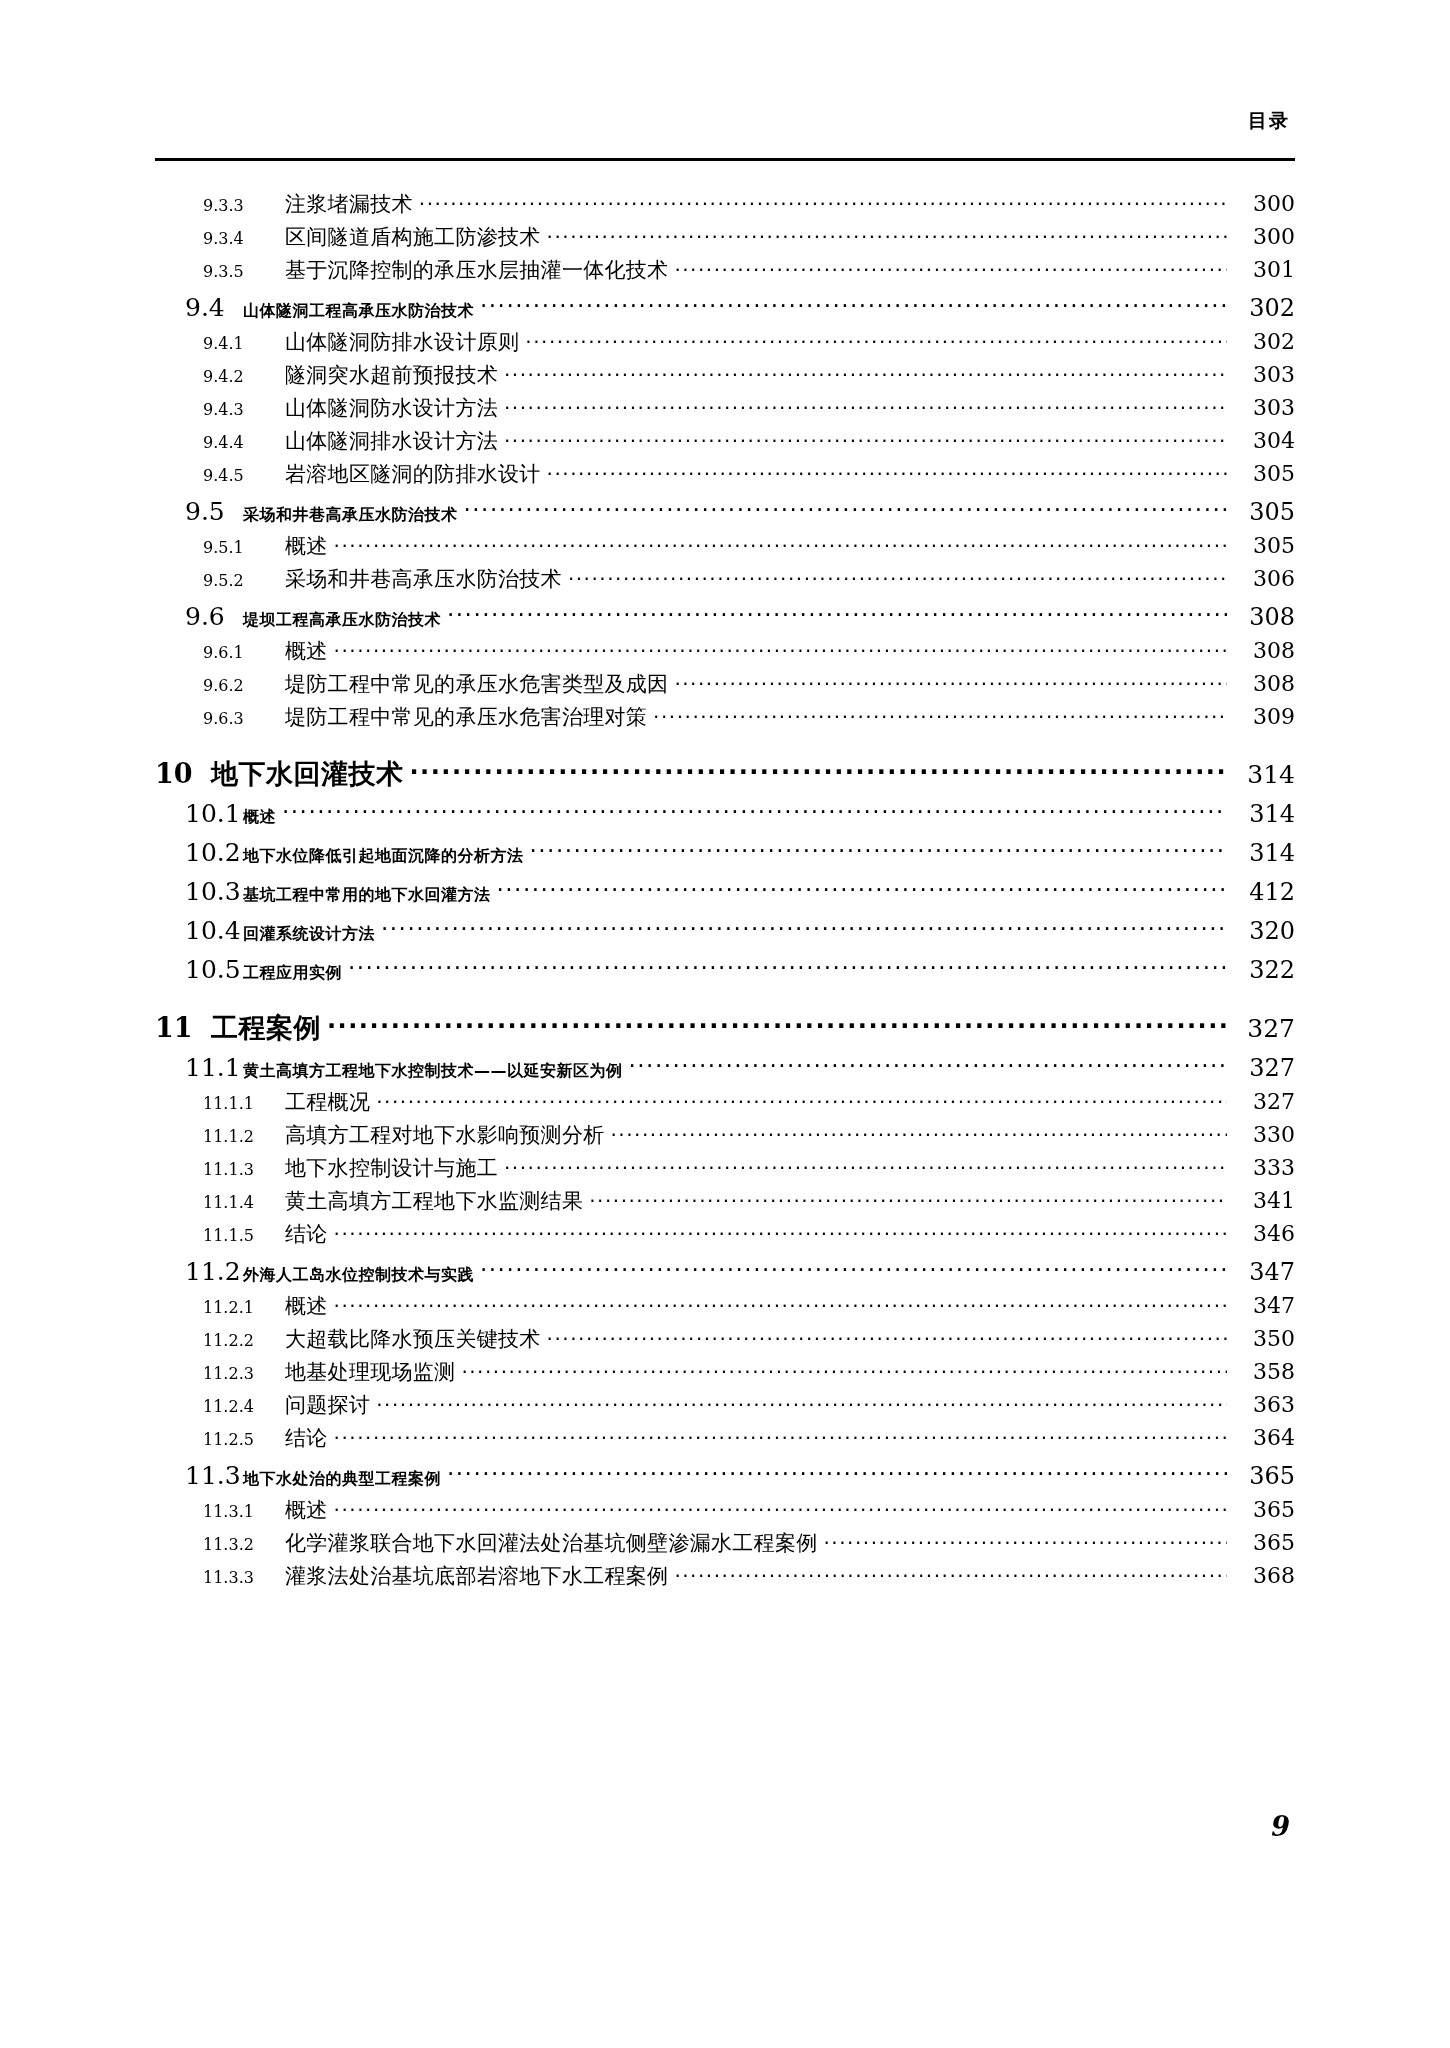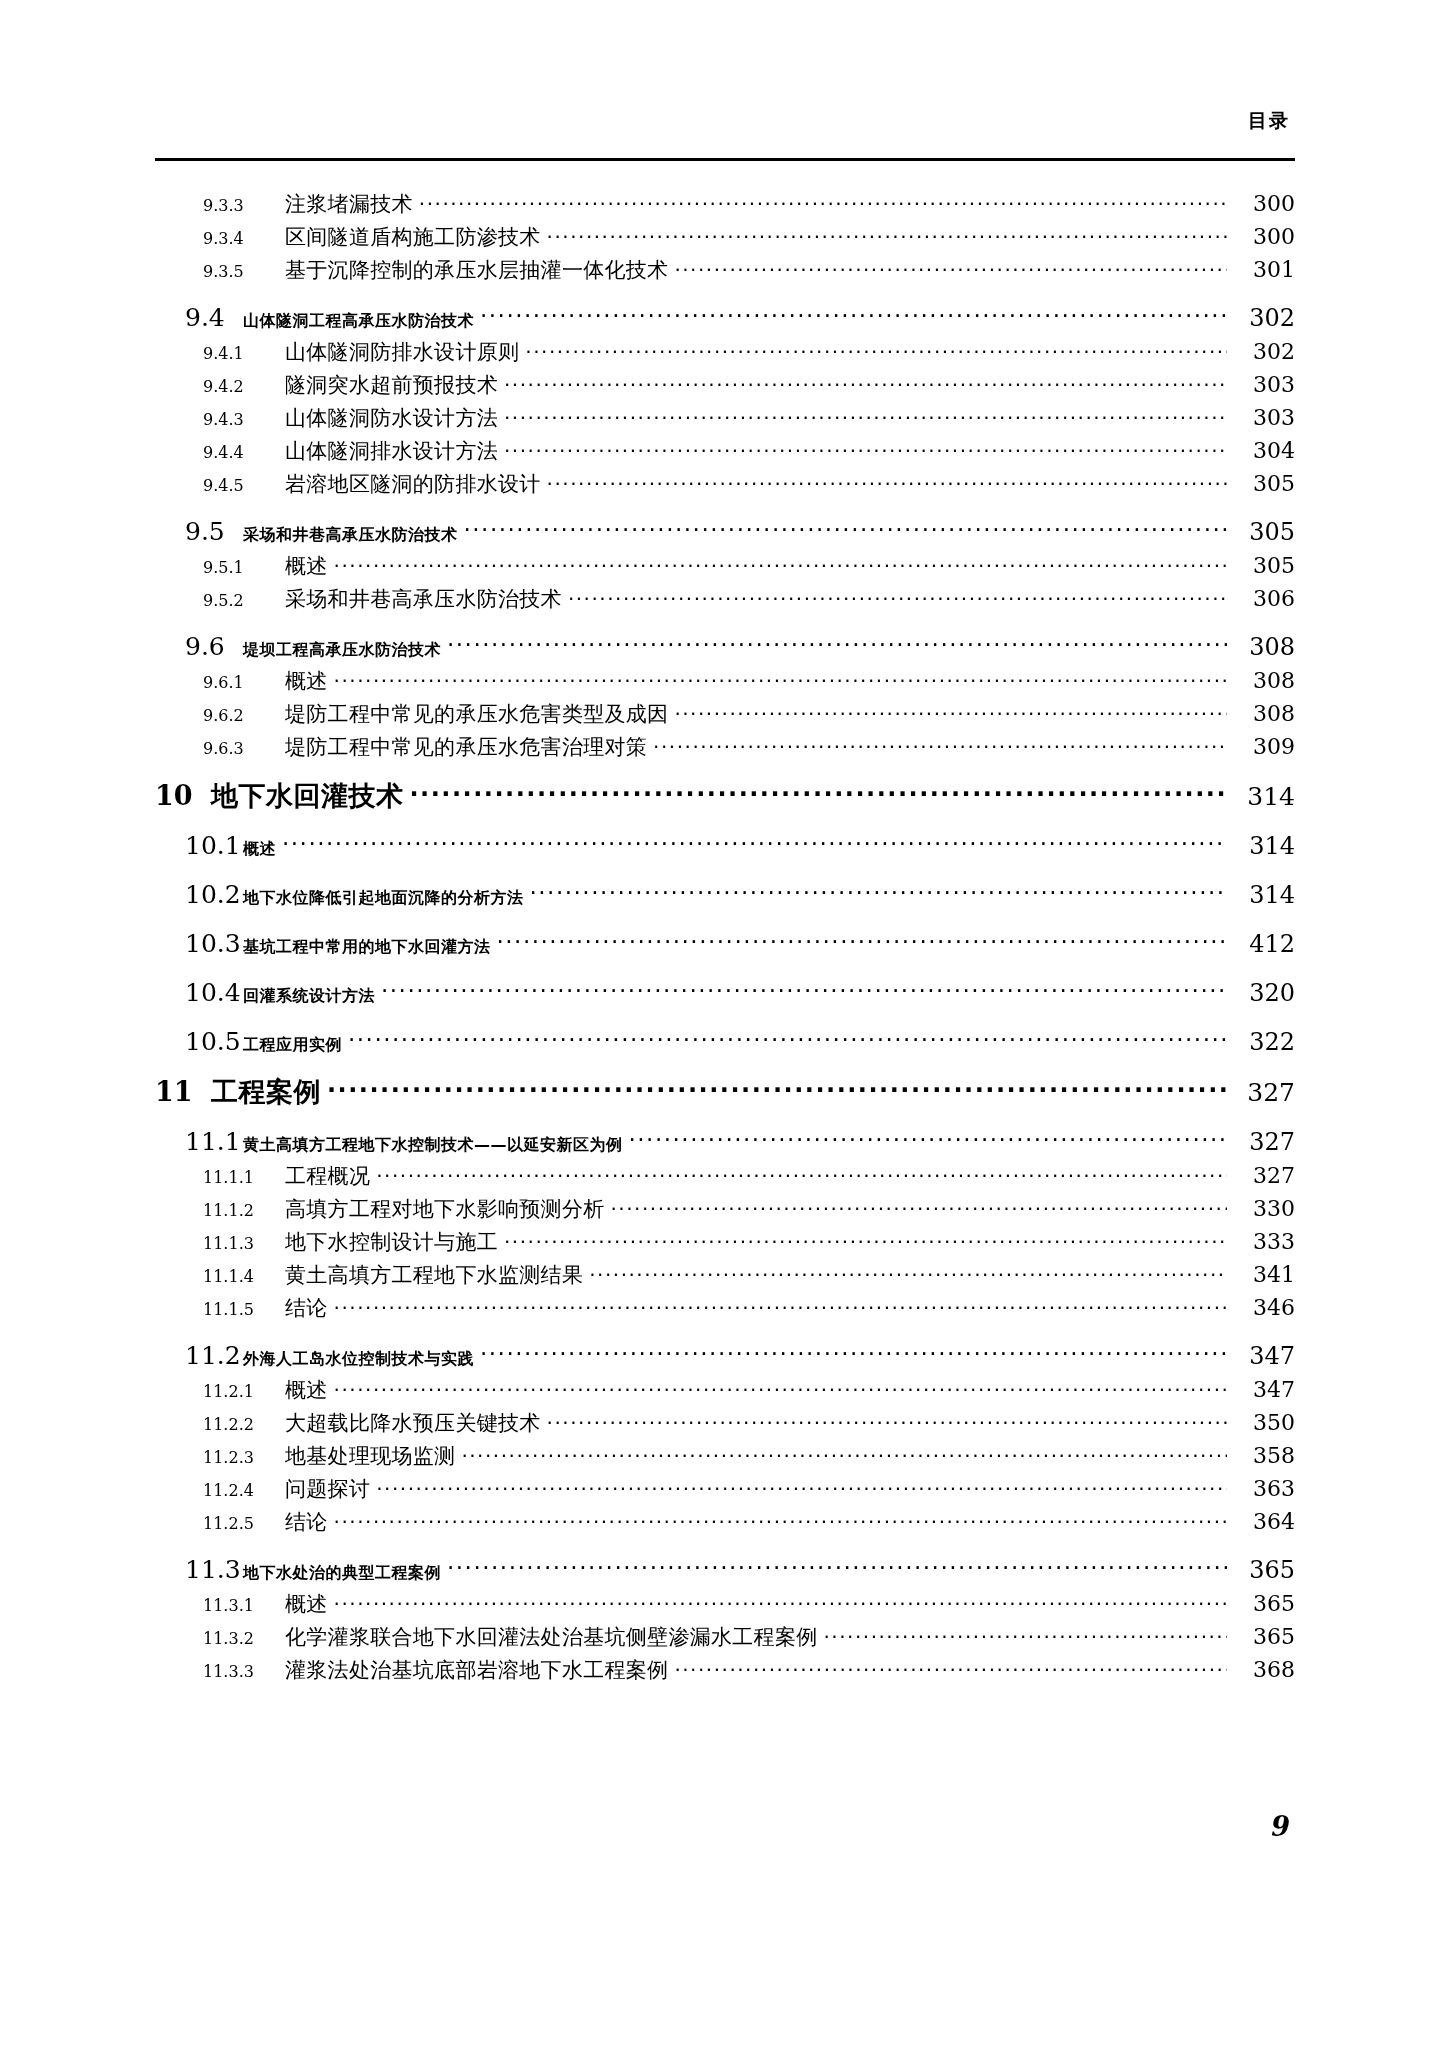--- a/index.html
+++ b/index.html
@@ -90,21 +90,21 @@
 
   .pageno {
     flex: 0 0 auto;
     font-family: "DejaVu Serif", serif;
     text-align: right;
     min-width: 62px;
   }
 
   
   .lvl-chapter {
-    margin-top: 24px;
+    margin-top: 32px;
     margin-bottom: 8px;
     font-weight: bold;
   }
   .lvl-chapter .num {
     font-size: 27px;
     font-weight: bold;
     width: 56px;
     padding-left: 0px;
   }
   .lvl-chapter .title {
@@ -114,21 +114,21 @@
   }
   .lvl-chapter .pageno {
     font-size: 25px;
     font-weight: normal;
   }
   .lvl-chapter .leader { height: 1em; }
   .lvl-chapter .leader::after { font-size: 24px; letter-spacing: 1.5px; }
 
   
   .lvl-section {
-    margin-top: 24px;
+    margin-top: 14px;
     margin-bottom: 10px;
   }
   .lvl-section .num {
     font-size: 25px;
     width: 88px;
     padding-left: 30px;
     box-sizing: border-box;
   }
   .lvl-section .title {
     font-size: 16px;

